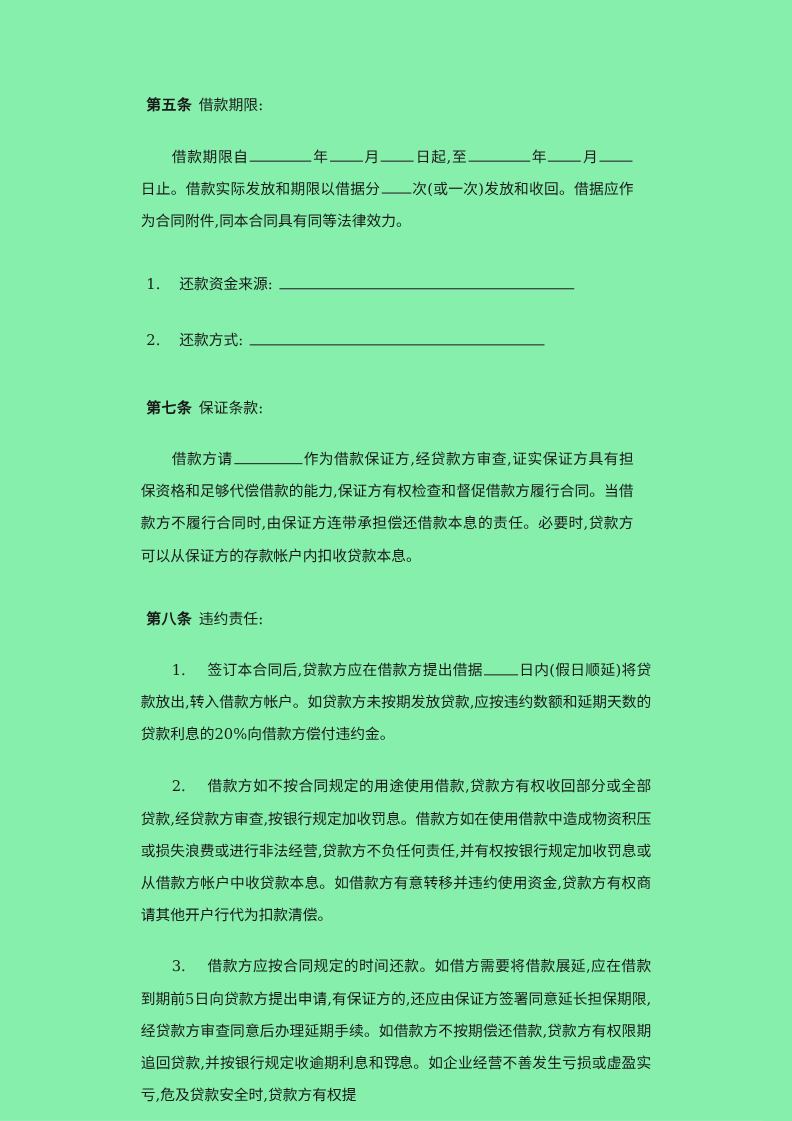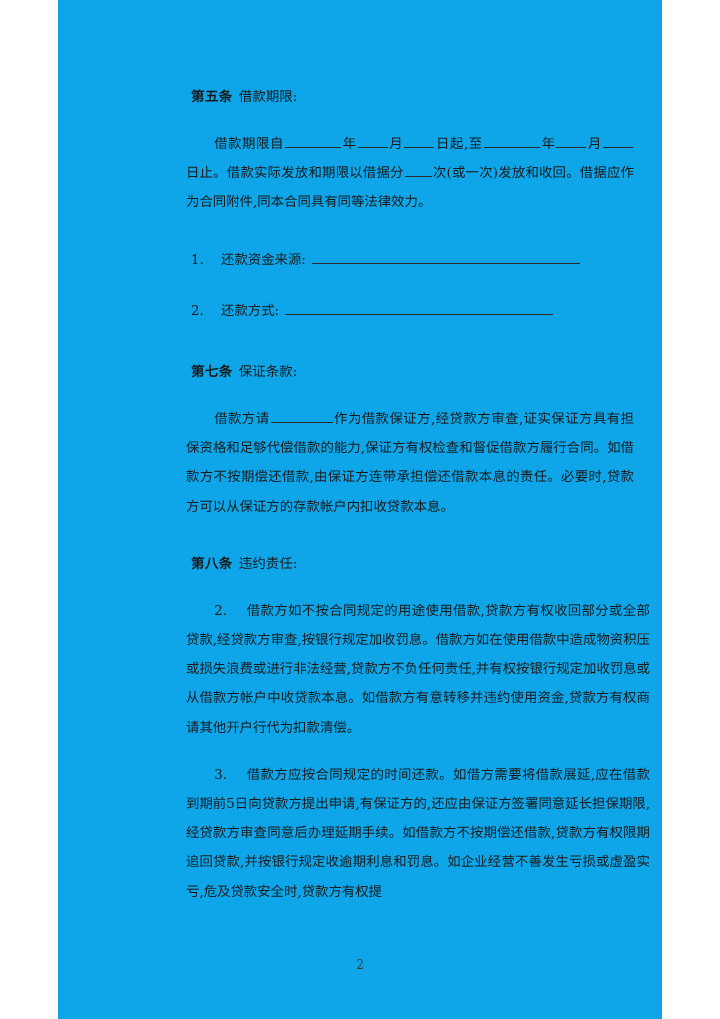--- a/index.html
+++ b/index.html
@@ -7,24 +7,24 @@
     margin: 0;
     padding: 0;
     background: #ffffff;
   }
   body {
     font-family: "DejaVu Serif", "Liberation Serif", serif;
     color: #1a1a1a;
   }
   .page {
     position: relative;
-    width: 604px;
+    width: 720px;
     height: 1019px;
     margin: 0 auto;
-    background: #0ea5e9;
+    background: #86efac;
     box-sizing: border-box;
     overflow: hidden;
   }
   .content {
     position: absolute;
     left: 128px;
     top: 82px;
     width: 464px;
   }
   
@@ -150,29 +150,32 @@
       <span class="field-rule"></span>
     </div>
 
     <div class="block-gap"></div>
 
     <p class="article-heading">
       <span class="art-num">第七条</span><span class="art-title">保证条款:</span>
     </p>
 
     <p class="para">
-      <span>借款方请</span><span class="blank b-guar"></span><span>作为借款保证方,经贷款方审查,证实保证方具有担保资格和足够代偿借款的能力,保证方有权检查和督促借款方履行合同。如借款方不按期偿还借款,由保证方连带承担偿还借款本息的责任。必要时,贷款方可以从保证方的存款帐户内扣收贷款本息。</span>
+      <span>借款方请</span><span class="blank b-guar"></span><span>作为借款保证方,经贷款方审查,证实保证方具有担保资格和足够代偿借款的能力,保证方有权检查和督促借款方履行合同。当借款方不履行合同时,由保证方连带承担偿还借款本息的责任。必要时,贷款方可以从保证方的存款帐户内扣收贷款本息。</span>
     </p>
 
     <div class="block-gap"></div>
 
     <p class="article-heading">
       <span class="art-num">第八条</span><span class="art-title">违约责任:</span>
     </p>
 
+    <p class="num-item">
+      <span class="marker latin">1.</span><span class="marker-gap"></span><span>签订本合同后,贷款方应在借款方提出借据</span><span class="blank b-days"></span><span>日内(假日顺延)将贷款放出,转入借款方帐户。如贷款方未按期发放贷款,应按违约数额和延期天数的贷款利息的</span><span class="latin">20%</span><span>向借款方偿付违约金。</span>
+    </p>
 
     <p class="num-item">
       <span class="marker latin">2.</span><span class="marker-gap"></span><span>借款方如不按合同规定的用途使用借款,贷款方有权收回部分或全部贷款,经贷款方审查,按银行规定加收罚息。借款方如在使用借款中造成物资积压或损失浪费或进行非法经营,贷款方不负任何责任,并有权按银行规定加收罚息或从借款方帐户中收贷款本息。如借款方有意转移并违约使用资金,贷款方有权商请其他开户行代为扣款清偿。</span>
     </p>
 
     <p class="num-item last">
       <span class="marker latin">3.</span><span class="marker-gap"></span><span>借款方应按合同规定的时间还款。如借方需要将借款展延,应在借款到期前</span><span class="latin">5</span><span>日向贷款方提出申请,有保证方的,还应由保证方签署同意延长担保期限,经贷款方审查同意后办理延期手续。如借款方不按期偿还借款,贷款方有权限期追回贷款,并按银行规定收逾期利息和罚息。如企业经营不善发生亏损或虚盈实亏,危及贷款安全时,贷款方有权提</span>
     </p>
 
   </div>

